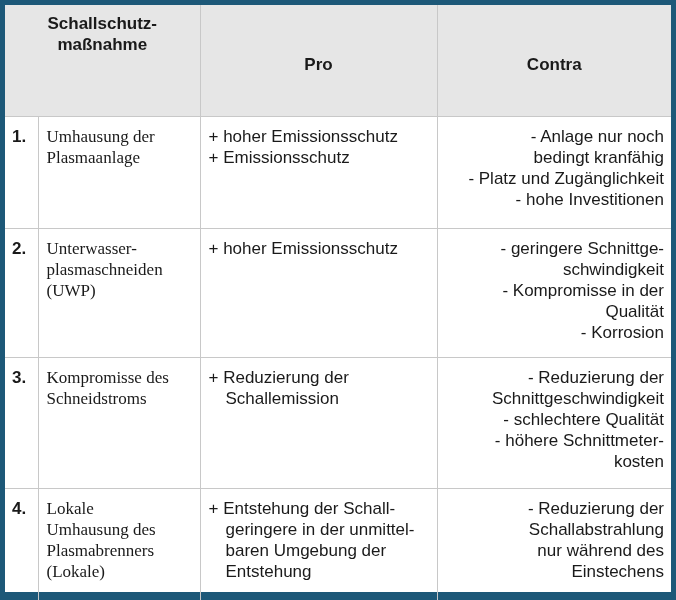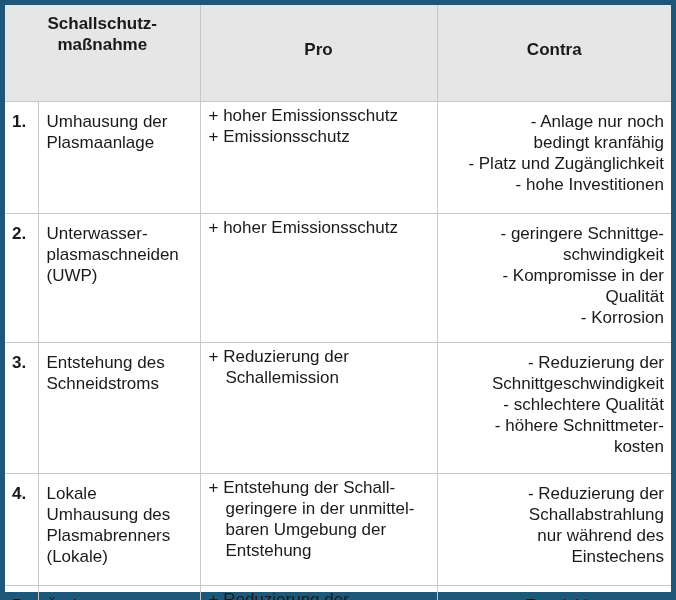--- a/index.html
+++ b/index.html
@@ -33,27 +33,27 @@
   tr td:first-child, tr th:first-child { border-left: none; }
   tr td:last-child, tr th:last-child { border-right: none; }
   tr:last-child td { border-bottom: none; }
   thead th {
     background: #e6e6e6;
     font-weight: bold;
     height: 62px;
     text-align: center;
   }
   .h-measure { padding-top: 8px; line-height: 21px; }
-  .h-pro, .h-contra { vertical-align: top; padding-top: 34px; }
+  .h-pro, .h-contra { vertical-align: top; padding-top: 49px; }
   .num {
     font-weight: bold;
     padding: 9px 0 0 7px;
   }
-  .measure { padding: 9px 6px 0 8px; }
-  .pro { padding: 3px 4px 0 8px; }
+  .measure { padding: 9px 6px 0 8px; font-family: Liberation Serif, serif; }
+  .pro { padding: 9px 4px 0 8px; }
   .contra { padding: 9px 7px 0 8px; text-align: right; }
   .line { display: block; white-space: nowrap; }
   .indent { padding-left: 17px; }
   .r1 td { height: 102px; }
   .r2 td { height: 119px; }
   .r3 td { height: 121px; }
   .r4 td { height: 102px; }
   .r5 td { height: 78px; }
 </style>
 </head>
@@ -109,21 +109,21 @@
             <span class="line">- geringere Schnittge-</span>
             <span class="line indent">schwindigkeit</span>
             <span class="line">- Kompromisse in der</span>
             <span class="line indent">Qualität</span>
             <span class="line">- Korrosion</span>
           </td>
         </tr>
         <tr class="r3">
           <td class="num">3.</td>
           <td class="measure">
-            <span class="line">Entstehung des</span>
+            <span class="line">Kompromisse des</span>
             <span class="line">Schneidstroms</span>
           </td>
           <td class="pro">
             <span class="line">+ Reduzierung der</span>
             <span class="line indent">Schallemission</span>
           </td>
           <td class="contra">
             <span class="line">- Reduzierung der</span>
             <span class="line indent">Schnittgeschwindigkeit</span>
             <span class="line">- schlechtere Qualität</span>

